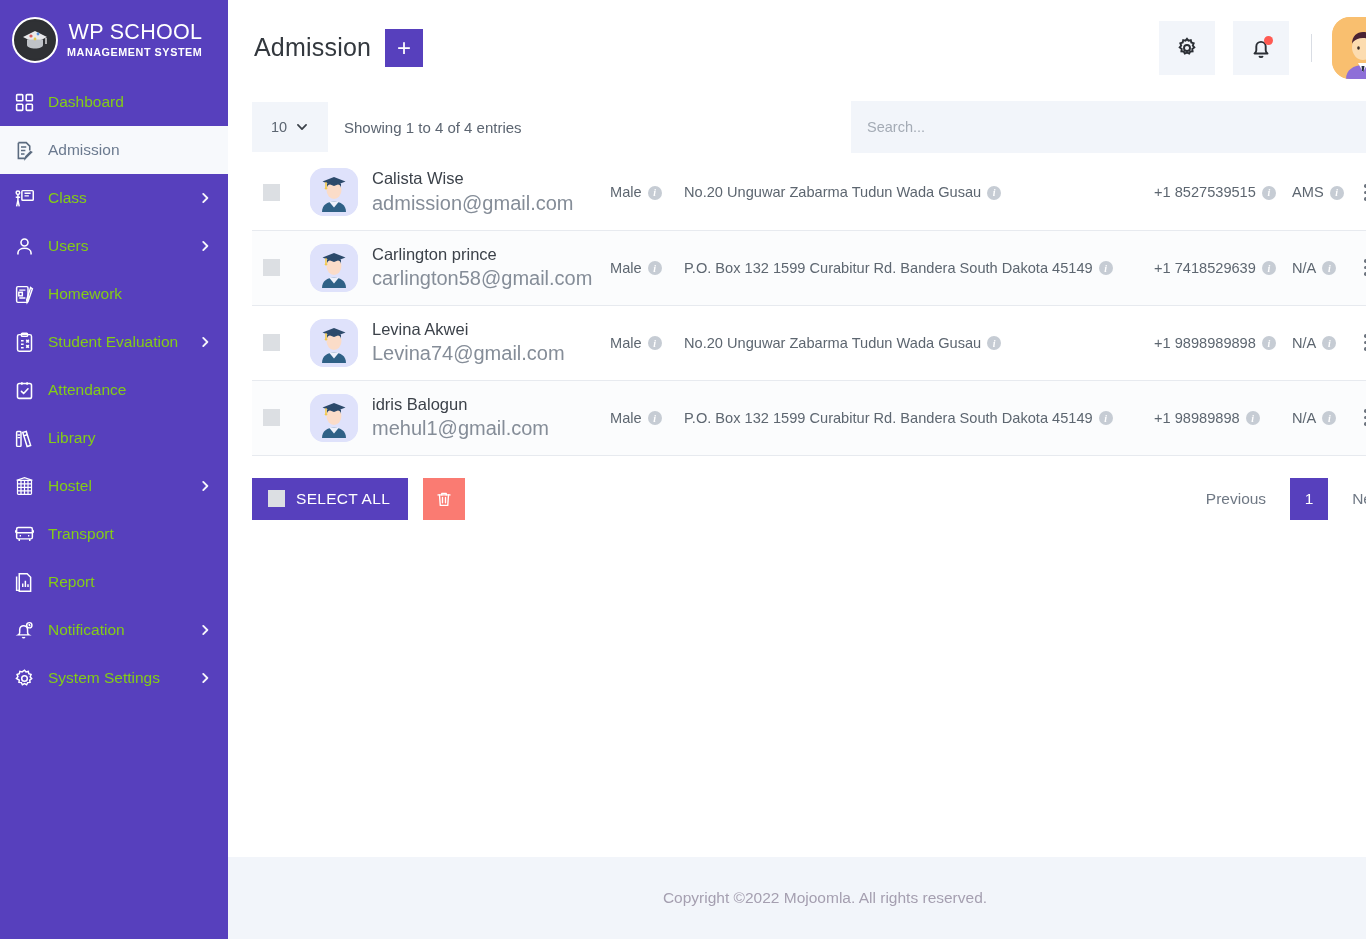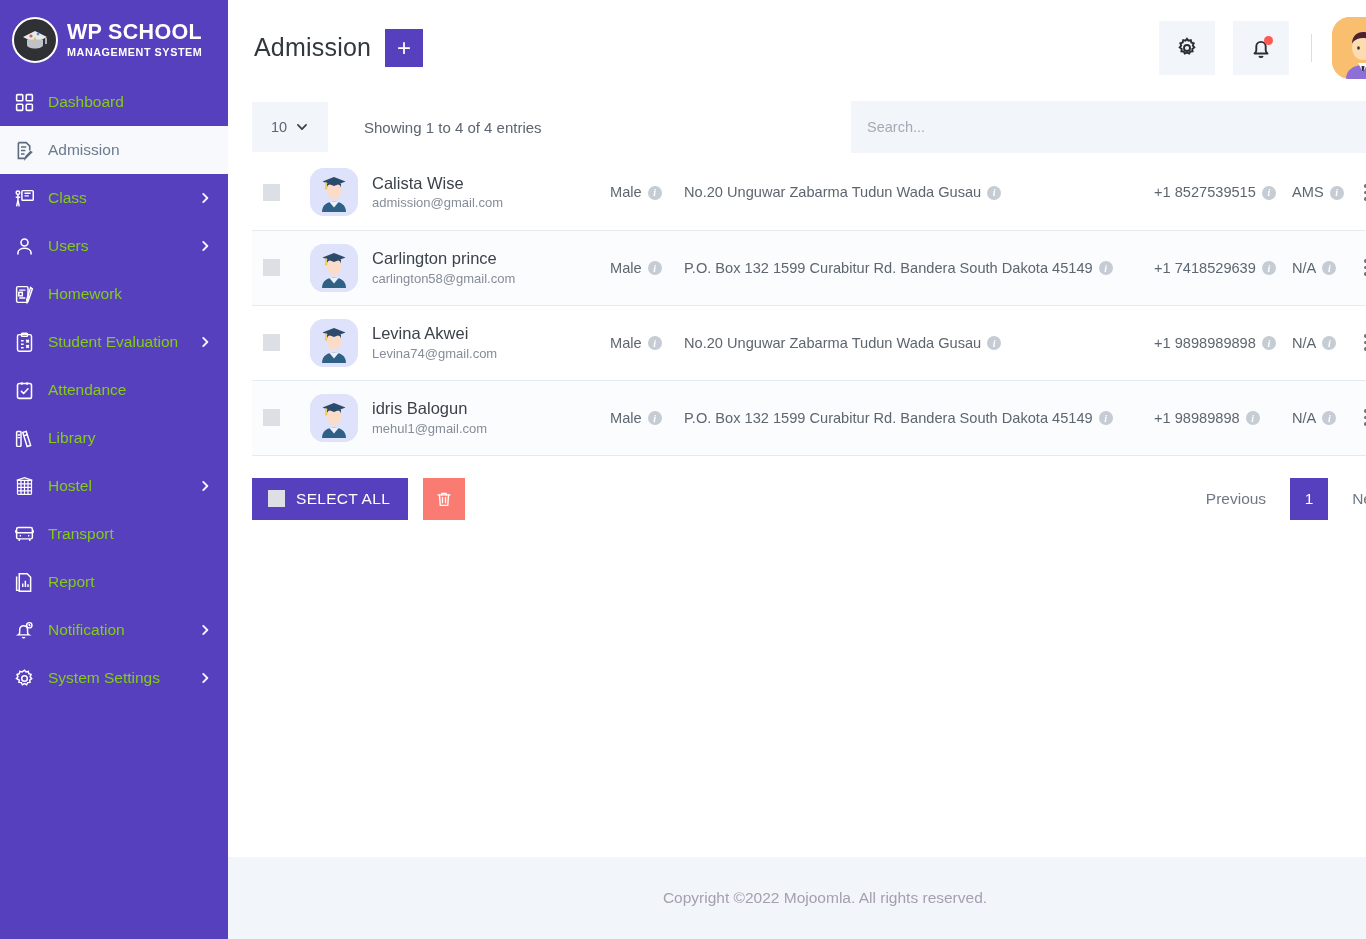--- a/index.html
+++ b/index.html
@@ -24,22 +24,23 @@
   }
   .brand-logo {
     width: 46px; height: 46px; border-radius: 50%;
     background: #2e3033; border: 2px solid #ffffff;
     position: relative; overflow: hidden; flex: none;
     display:flex; align-items:center; justify-content:center;
   }
   .brand-logo svg { width: 40px; height: 40px; }
   .brand-text { line-height: 1; }
   .brand-title {
-    color: #fff; font-size: 21.5px; font-weight: bold;
+    color: #fff; font-size: 21.5px; font-weight: normal;
     letter-spacing: .3px;
+    text-align: right;
   }
   .brand-sub {
     color: #fff; font-size: 10.8px; font-weight: bold;
     letter-spacing: .55px; margin-top: 3px;
   }
   .nav { display: flex; flex-direction: column; }
   .nav-item {
     display: flex; align-items: center;
     height: 48px; padding: 0 16px 0 14px;
     color: #84cc16; font-size: 15.5px;
@@ -105,21 +106,21 @@
   .table-controls {
     display: flex; align-items: center; height: 56px; margin-top: 4px;
   }
   .length-select {
     width: 76px; height: 50px; background: #f2f5fa;
     display: flex; align-items: center; justify-content: center;
     gap: 8px; cursor: pointer; color: #5c6571; font-size: 14.5px;
   }
   .length-select svg { width: 14px; height: 14px; stroke: #3b4149; }
   .entries-info {
-    margin-left: 36px; color: #5c6571; font-size: 15px;
+    margin-left: 16px; color: #5c6571; font-size: 15px;
   }
   .search-box {
     margin-left: auto; width: 547px; height: 52px;
     background: #f2f5fa; border: none; outline: none;
     padding: 0 16px; font-size: 14.5px; color: #5c6571;
     font-family: "Liberation Sans", sans-serif;
   }
   .search-box::placeholder { color: #a4abb5; }
 
   table.dt { width: 100%; border-collapse: collapse; table-layout: fixed; }
@@ -145,21 +146,21 @@
   }
   .user-cell { display: flex; align-items: center; }
   .user-avatar {
     width: 48px; height: 48px; border-radius: 14px;
     background: #dfe2fb; flex: none; overflow: hidden;
     display: flex; align-items: flex-end; justify-content: center;
   }
   .user-avatar svg { width: 48px; height: 48px; }
   .user-txt { margin-left: 14px; line-height: 1.25; }
   .user-name { font-size: 16.5px; color: #3c424a; }
-  .user-email { font-size: 13px; color: #858d98; margin-top: 2px; }
+  .user-email { font-size: 20px; color: #858d98; margin-top: 2px; }
   .info-i {
     display: inline-flex; width: 14px; height: 14px; border-radius: 50%;
     background: #c6ccd4; color: #ffffff; font-size: 10px;
     align-items: center; justify-content: center;
     margin-left: 6px; vertical-align: 1px;
     font-family: "Liberation Serif", serif; font-style: italic; font-weight: bold;
     cursor: pointer;
   }
   .kebab {
     display: flex; flex-direction: column; gap: 3px;

